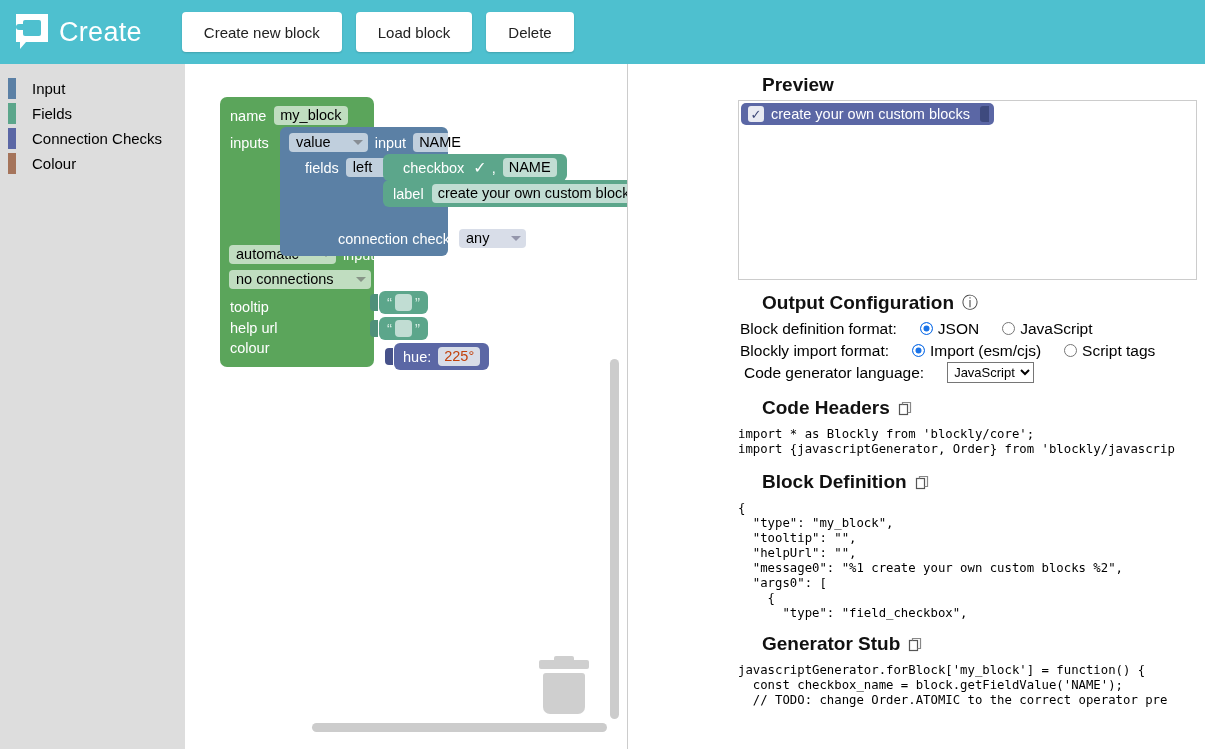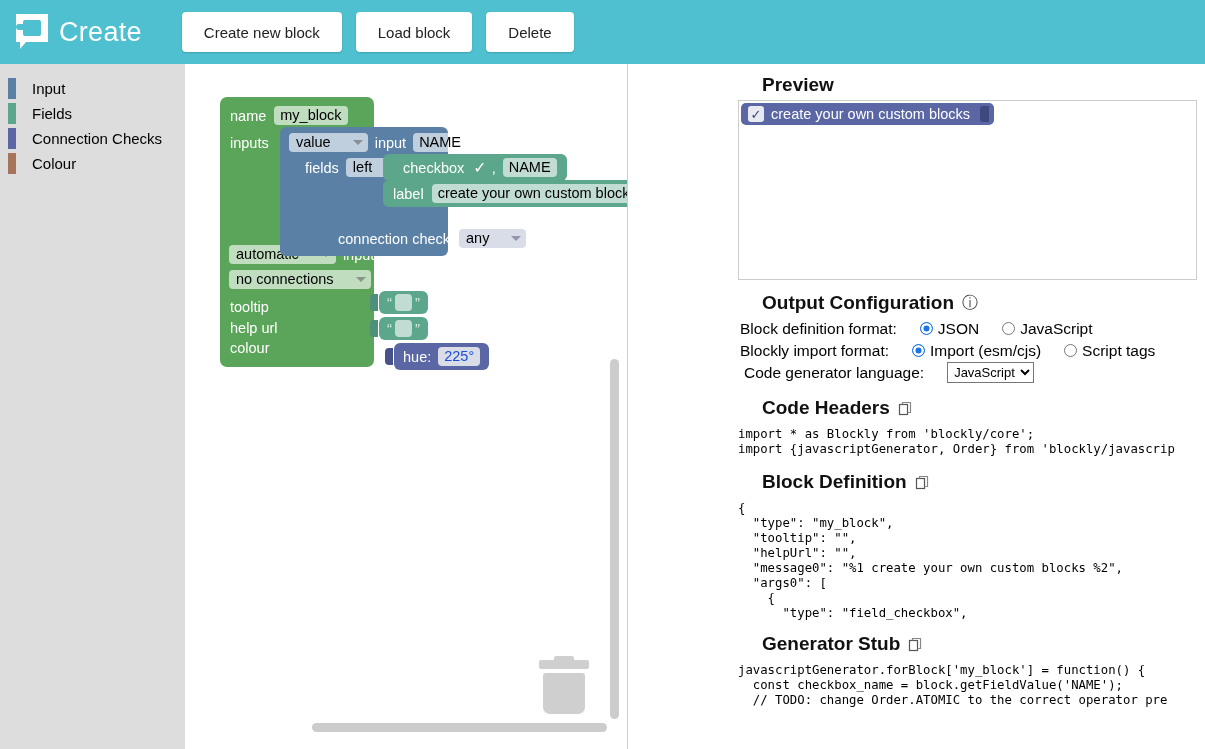--- a/index.html
+++ b/index.html
@@ -169,21 +169,21 @@
     display: inline-flex;
     align-items: center;
     background: rgba(255,255,255,0.62);
     color: #000000;
     border-radius: 4px;
     padding: 1px 6px 2px 6px;
     font-size: 14.5px;
   }
   .field-dark {
     background: #d8dde8;
-    color: #1d4ed8;
+    color: #c2410c;
   }
   
   .dd {
     display: inline-flex;
     align-items: center;
     gap: 22px;
     background: rgba(255,255,255,0.62);
     color: #000000;
     border-radius: 4px;
     padding: 1px 5px 2px 7px;

